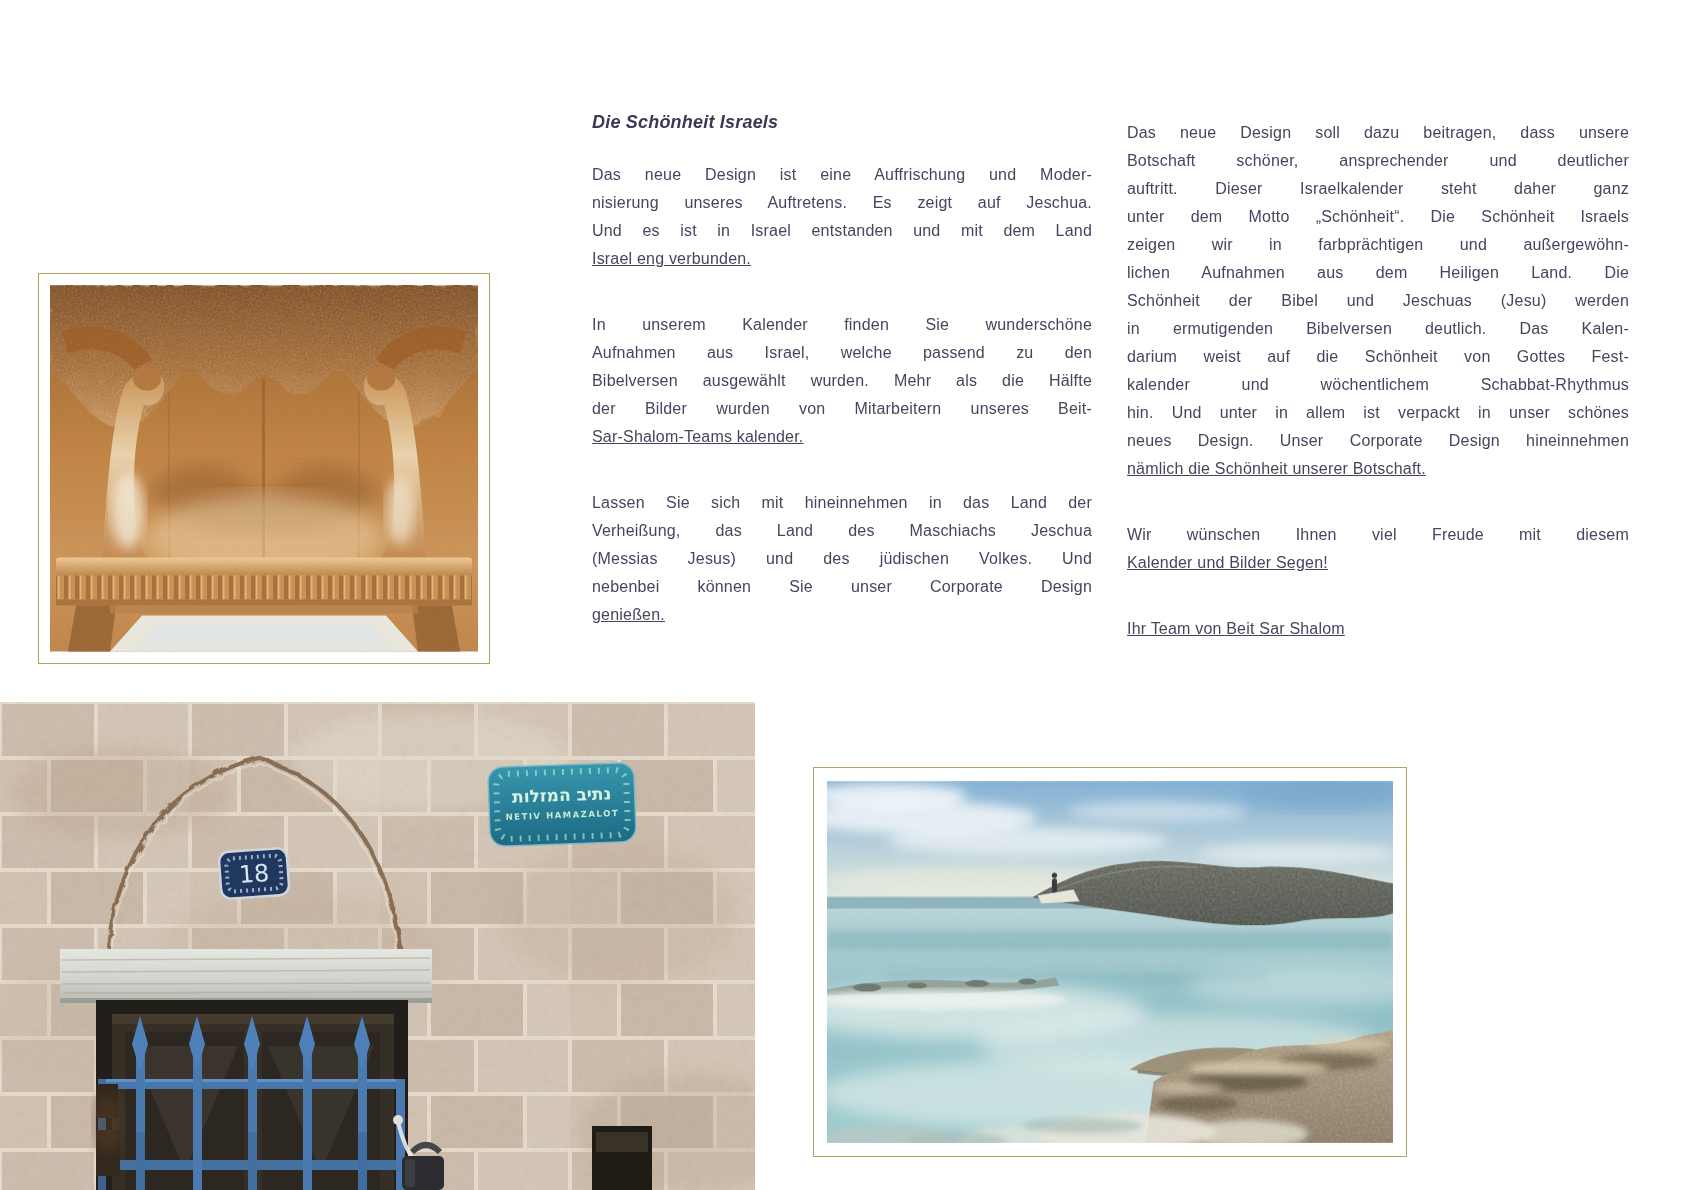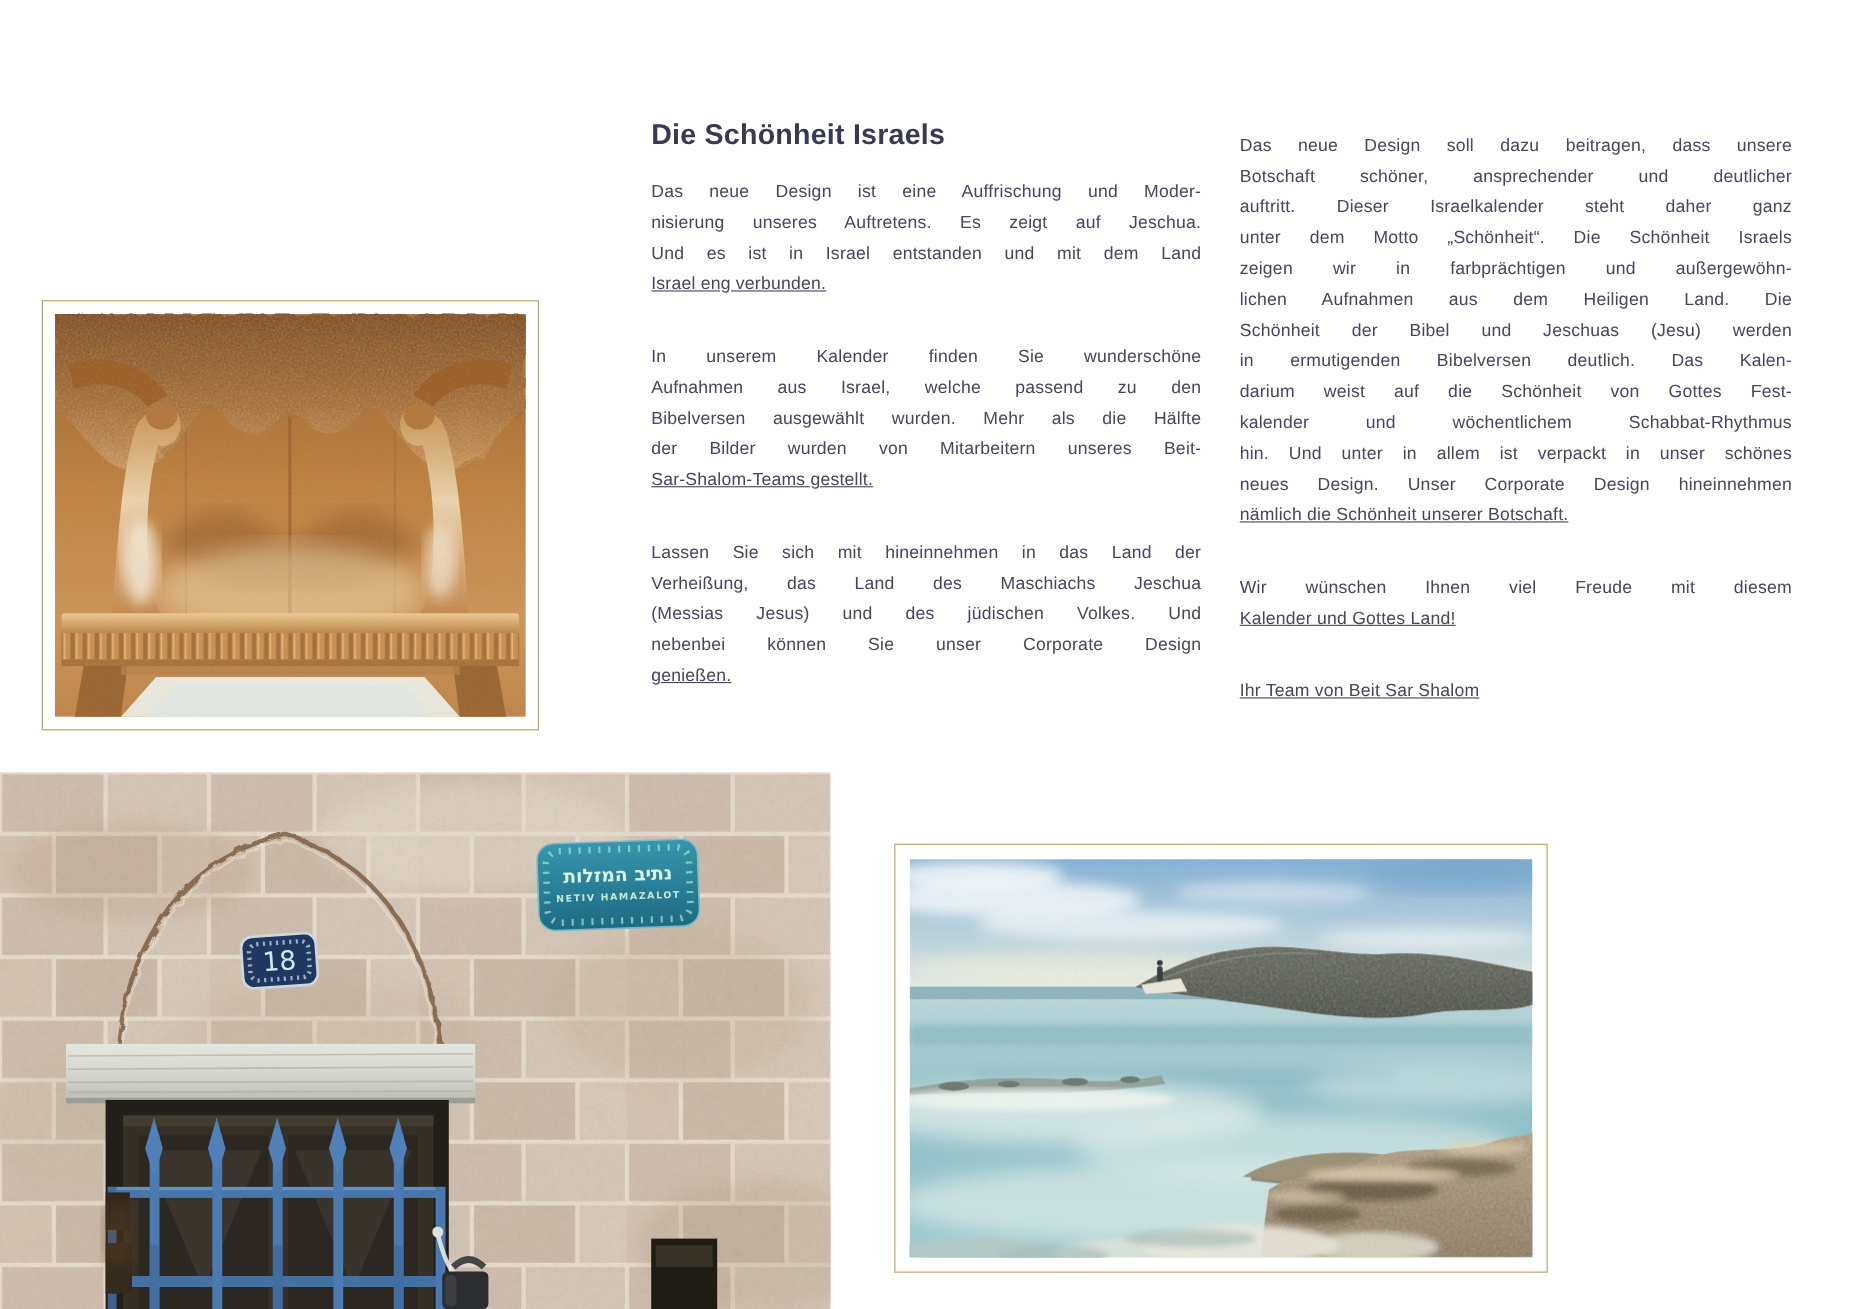--- a/index.html
+++ b/index.html
@@ -19,22 +19,22 @@
   .framed svg{display:block;width:100%;height:100%;}
   .ark-frame{left:38px;top:273px;width:452px;height:391px;padding:11px;}
   .sea-frame{left:813px;top:767px;width:594px;height:390px;padding:13px;}
   .street{position:absolute;left:0;top:702px;width:755px;height:488px;}
   .street svg{display:block;width:100%;height:100%;}
   .col{position:absolute;color:#44445e;}
   .col1{left:592px;top:108px;width:500px;}
   .col2{left:1127px;top:119px;width:502px;}
   .doc-title{
     margin:0 0 25px 0;
-    font-size:26px;line-height:28px;font-weight:bold;
-    color:#393954;letter-spacing:.2px;
+    font-size:18px;line-height:28px;font-weight:bold;
+    color:#393954;letter-spacing:.2px;font-style:italic;
   }
   .para{
     margin:0 0 38px 0;
     font-size:16px;line-height:28px;letter-spacing:.2px;
     color:#45455f;
   }
   .para:last-child{margin-bottom:0;}
   .jline{text-align:justify;text-align-last:justify;}
   .para .jline:last-child{text-align-last:left;text-decoration:underline;}
 </style>
@@ -129,21 +129,21 @@
         <div class="jline">Das neue Design ist eine Auffrischung und Moder-</div>
         <div class="jline">nisierung unseres Auftretens. Es zeigt auf Jeschua.</div>
         <div class="jline">Und es ist in Israel entstanden und mit dem Land</div>
         <div class="jline">Israel eng verbunden.</div>
       </div>
     <div class="para">
         <div class="jline">In unserem Kalender finden Sie wunderschöne</div>
         <div class="jline">Aufnahmen aus Israel, welche passend zu den</div>
         <div class="jline">Bibelversen ausgewählt wurden. Mehr als die Hälfte</div>
         <div class="jline">der Bilder wurden von Mitarbeitern unseres Beit-</div>
-        <div class="jline">Sar-Shalom-Teams gestellt.</div>
+        <div class="jline">Sar-Shalom-Teams kalender.</div>
       </div>
     <div class="para">
         <div class="jline">Lassen Sie sich mit hineinnehmen in das Land der</div>
         <div class="jline">Verheißung, das Land des Maschiachs Jeschua</div>
         <div class="jline">(Messias Jesus) und des jüdischen Volkes. Und</div>
         <div class="jline">nebenbei können Sie unser Corporate Design</div>
         <div class="jline">genießen.</div>
       </div>
   </div>
 
@@ -158,21 +158,21 @@
         <div class="jline">Schönheit der Bibel und Jeschuas (Jesu) werden</div>
         <div class="jline">in ermutigenden Bibelversen deutlich. Das Kalen-</div>
         <div class="jline">darium weist auf die Schönheit von Gottes Fest-</div>
         <div class="jline">kalender und wöchentlichem Schabbat-Rhythmus</div>
         <div class="jline">hin. Und unter in allem ist verpackt in unser schönes</div>
         <div class="jline">neues Design. Unser Corporate Design hineinnehmen</div>
         <div class="jline">nämlich die Schönheit unserer Botschaft.</div>
       </div>
     <div class="para">
         <div class="jline">Wir wünschen Ihnen viel Freude mit diesem</div>
-        <div class="jline">Kalender und Gottes Land!</div>
+        <div class="jline">Kalender und Bilder Segen!</div>
       </div>
     <div class="para">
         <div class="jline">Ihr Team von Beit Sar Shalom</div>
       </div>
   </div>
 
   <div class="street">
     <svg viewBox="0 0 755 488" aria-hidden="true">
       <defs>
         <pattern id="s-bricks" width="190" height="112" patternUnits="userSpaceOnUse">

